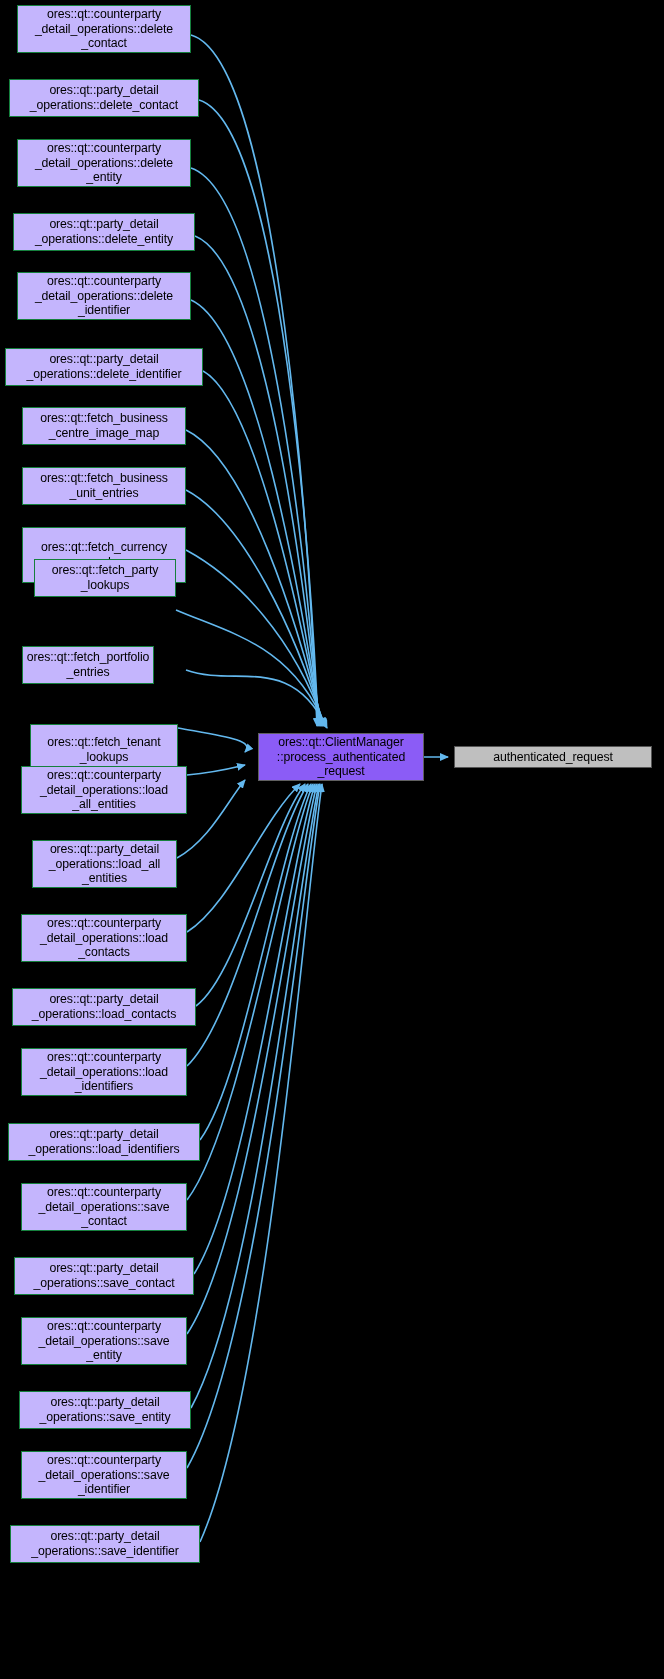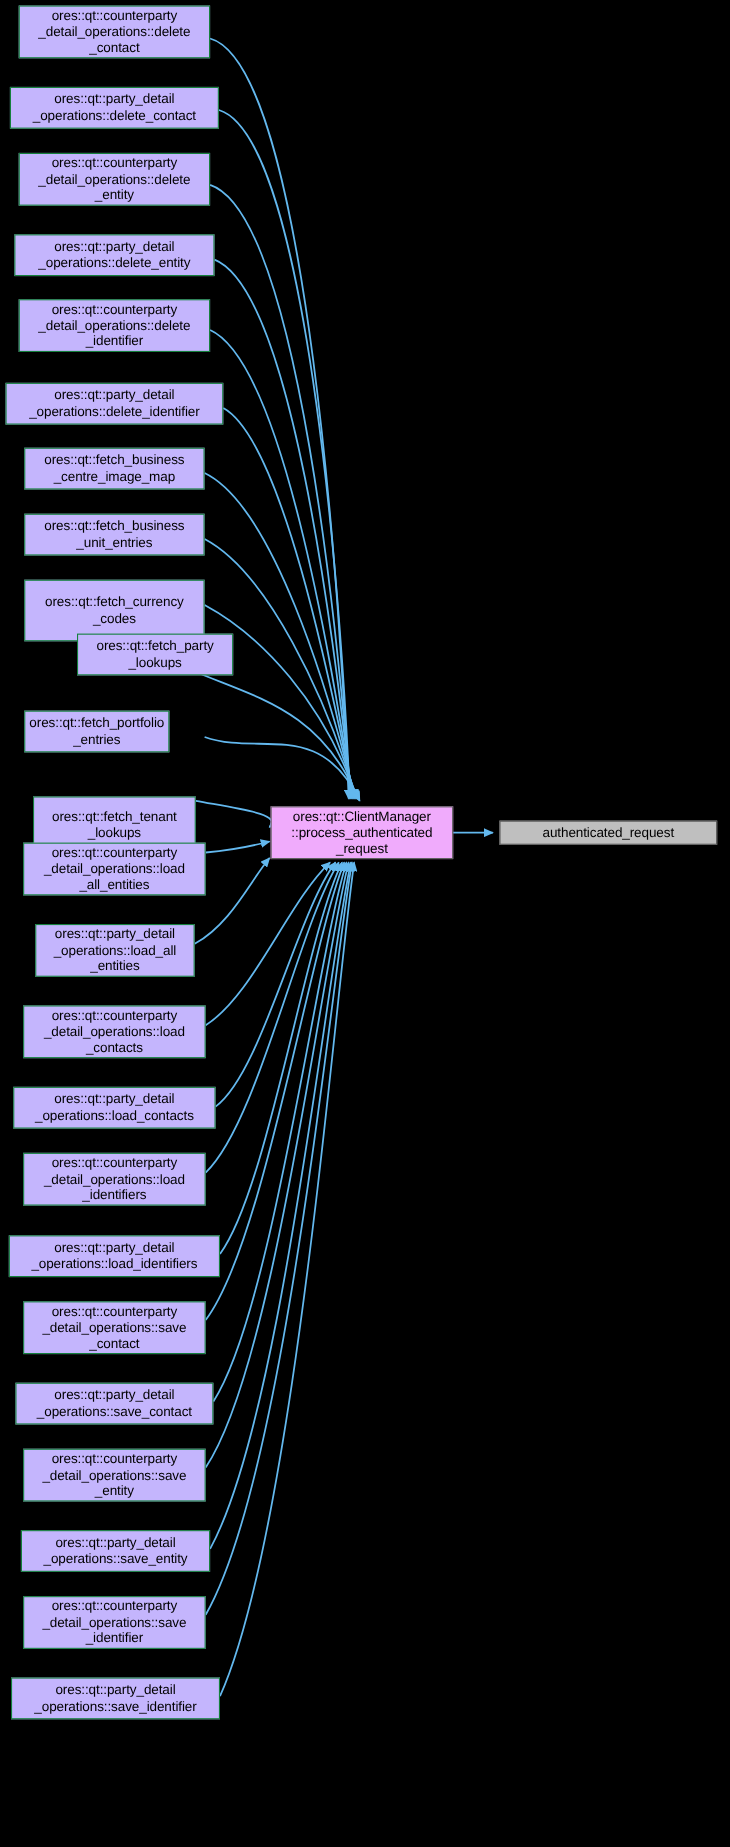--- a/index.html
+++ b/index.html
@@ -36,22 +36,23 @@
     background: #c4b5fd;
     border: 1px solid #15803d;
     color: #000000;
     font-size: 12.3px;
     line-height: 14.6px;
     letter-spacing: -0.1px;
     white-space: pre-line;
     padding: 0 2px;
   }
   .node.center {
-    background: #f0abfc;
+    background: #8b5cf6;
     border: 1px solid #606060;
+    margin-left: 12px;
   }
   .node.target {
     background: #bfbfbf;
     border: 1px solid #555555;
   }
 </style>
 </head>
 <body>
 
 <div id="graph">
@@ -106,21 +107,21 @@
 _detail_operations::delete
 _identifier</div>
       <div class="node" style="left: 5px; top: 348px; width: 198px; height: 38px;">ores::qt::party_detail
 _operations::delete_identifier</div>
       <div class="node" style="left: 22px; top: 407px; width: 164px; height: 38px;">ores::qt::fetch_business
 _centre_image_map</div>
       <div class="node" style="left: 22px; top: 467px; width: 164px; height: 38px;">ores::qt::fetch_business
 _unit_entries</div>
       <div class="node" style="left: 22px; top: 527px; width: 164px; height: 56px;">ores::qt::fetch_currency
 _codes</div>
-      <div class="node" style="left: 34px; top: 576px; width: 142px; height: 38px; margin-left: 36px;">ores::qt::fetch_party
+      <div class="node" style="left: 34px; top: 559px; width: 142px; height: 38px;">ores::qt::fetch_party
 _lookups</div>
       <div class="node" style="left: 22px; top: 646px; width: 132px; height: 38px;">ores::qt::fetch_portfolio
 _entries</div>
       <div class="node" style="left: 30px; top: 724px; width: 148px; height: 51px;">ores::qt::fetch_tenant
 _lookups</div>
       <div class="node" style="left: 21px; top: 766px; width: 166px; height: 48px;">ores::qt::counterparty
 _detail_operations::load
 _all_entities</div>
       <div class="node" style="left: 32px; top: 840px; width: 145px; height: 48px;">ores::qt::party_detail
 _operations::load_all

